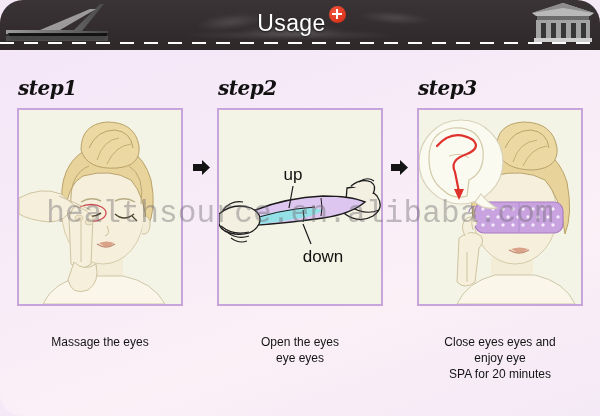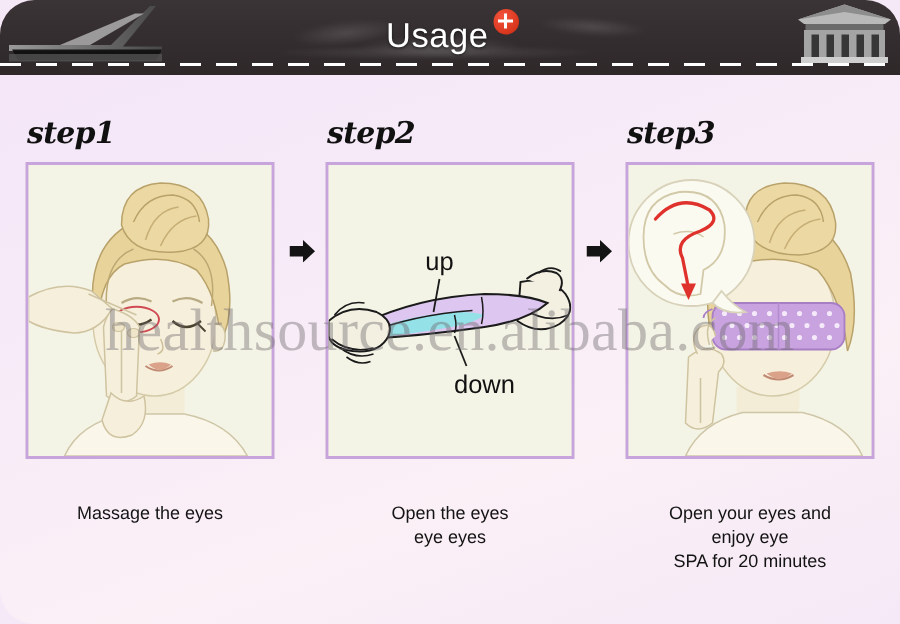--- a/index.html
+++ b/index.html
@@ -89,23 +89,23 @@
   .flow-arrow{
     position:absolute;top:160px;width:17px;height:15px;z-index:6;
   }
   .flow-arrow.a1{left:193px;}
   .flow-arrow.a2{left:391px;}
 
   
   .watermark{
     position:absolute;left:0;top:196px;width:600px;
     text-align:center;z-index:5;pointer-events:none;
-    font-size:40px;color:rgba(110,104,110,.42);
+    font-size:31px;color:rgba(110,104,110,.42);
     letter-spacing:.2px;white-space:nowrap;
-    font-family:Liberation Serif, serif;
+    font-family:Liberation Mono, monospace;
   }
 </style>
 </head>
 <body>
 
 <div class="screen">
 
   <div class="header">
 
     <div class="hdr-smoke s1"></div>
@@ -315,20 +315,20 @@
 
           <path d="M10 48 q0 -26 24 -30 q26 -2 30 22 q2 22 -14 30 l-2 16 q-14 4 -24 -6 q-14 -10 -14 -32 Z" fill="none" stroke="#d2c9a8" stroke-width="1.2"></path>
           <path d="M30 46 q12 -4 20 2" fill="none" stroke="#d2c9a8" stroke-width="1"></path>
 
           <path d="M18 36 Q34 18 54 30 Q62 38 48 44 Q30 50 36 62 L40 82" fill="none" stroke="#e0322c" stroke-width="2.2" stroke-linecap="round"></path>
           <path d="M40 90 l-5 -11 l10 0 Z" fill="#e0322c"></path>
         </svg>
       </div>
 
       <div class="caption">
-        <div>Open your eyes and</div>
+        <div>Close eyes eyes and</div>
         <div>enjoy eye</div>
         <div>SPA for 20 minutes</div>
       </div>
     </div>
 
   </div>
 </div>
 
 </body></html>

